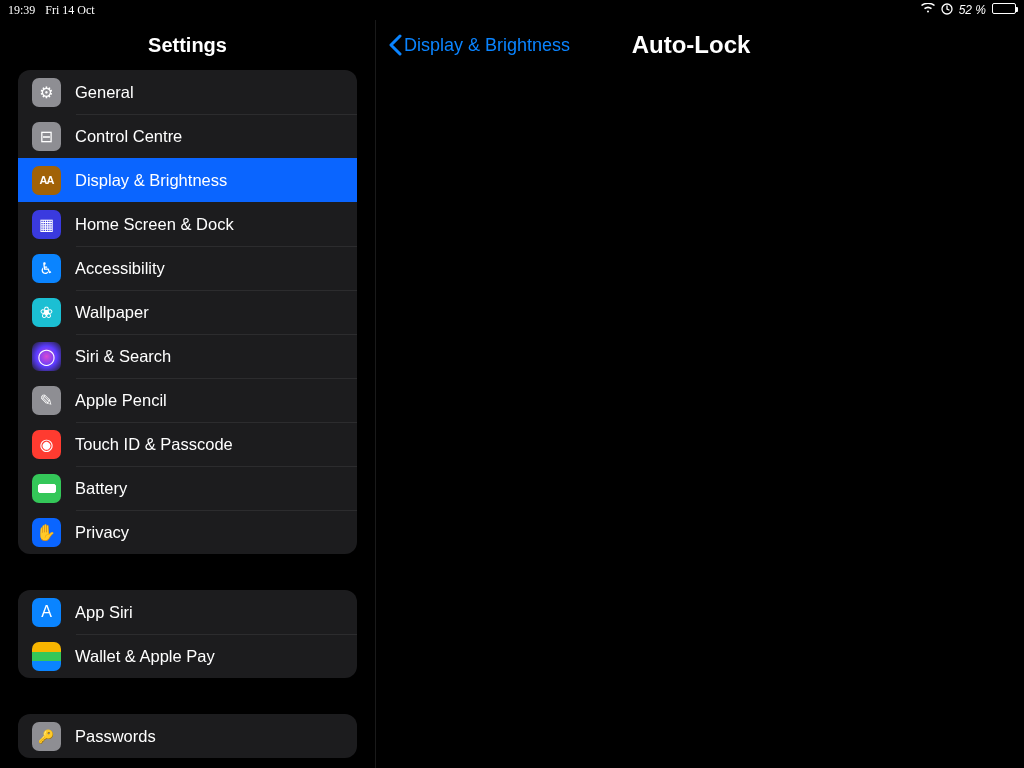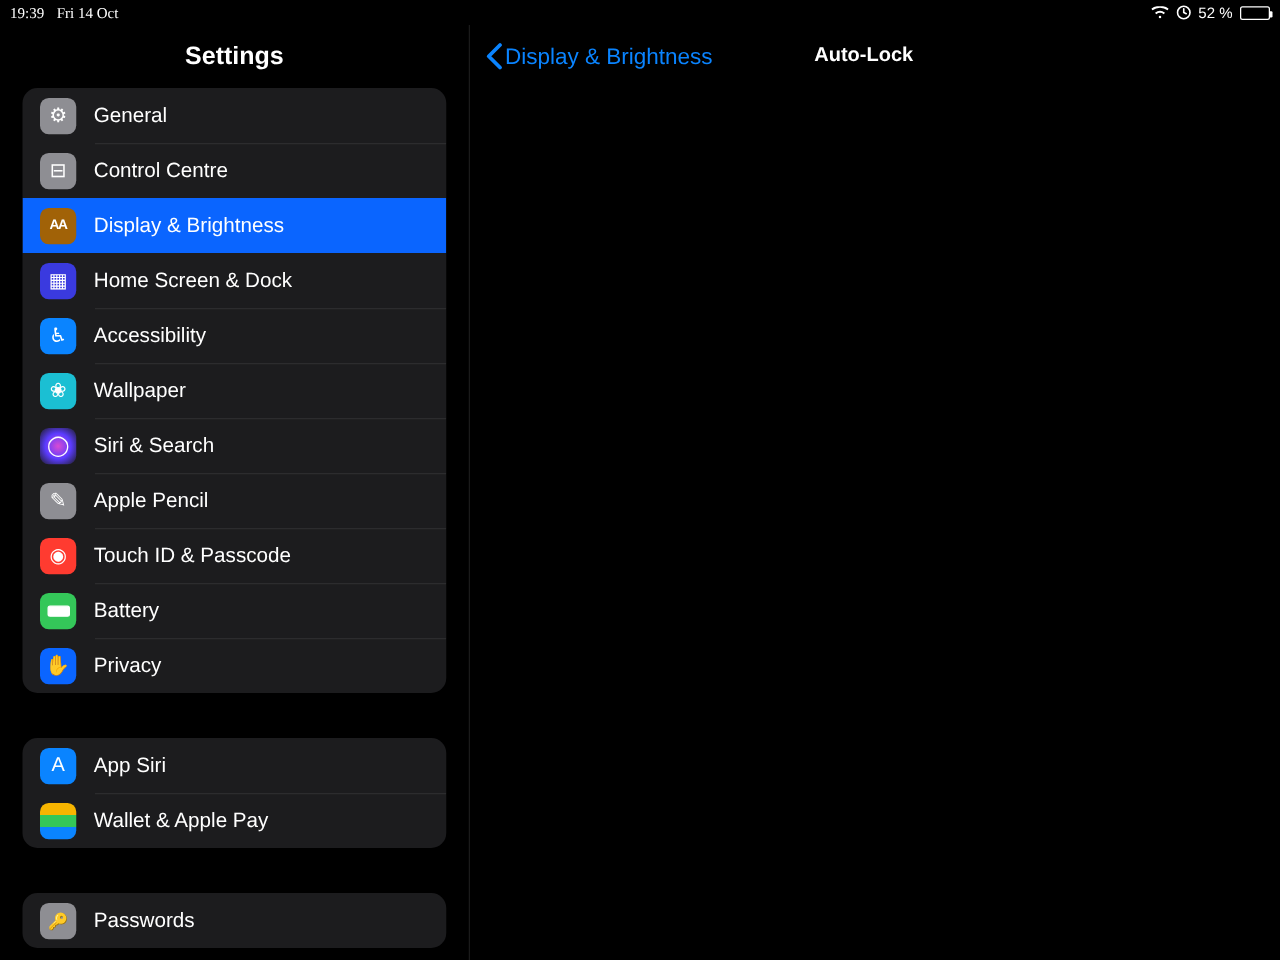--- a/index.html
+++ b/index.html
@@ -13,21 +13,21 @@
   .status-bar {
     height: 20px;
     display: flex;
     justify-content: space-between;
     align-items: center;
     padding: 0 8px;
     font-size: 12px;
     color: #fff;
   }
   .status-left { display:flex; gap:10px; align-items:center;font-family:Liberation Serif, serif; }
-  .status-right { display:flex; gap:6px; align-items:center; }
+  .status-right { display:flex; gap:6px; align-items:flex-start;font-style:italic; }
   .battery-shell {
     width: 24px; height: 11px;
     border: 1px solid #fff; border-radius: 2px;
     position: relative; display:inline-block;
   }
   .battery-shell::after {
     content:""; position:absolute; right:-3px; top:3px;
     width:2px; height:5px; background:#fff; border-radius:0 1px 1px 0;
   }
   .battery-fill { height:100%; background:#fff; border-radius:1px; }
@@ -94,21 +94,21 @@
   .back-btn {
     display:flex; align-items:center;
     color:#0a84ff;
     font-size:18px;
     cursor:pointer;
     gap:2px;
   }
   .detail-title {
     position:absolute; left:0; right:18px;
     text-align:center;
-    font-size:16px; font-weight:600;
+    font-size:24px; font-weight:600;
     pointer-events:none;
   }
   .detail-body { padding: 34px 20px; }
   .option-group {
     background:#1c1c1e;
     border-radius:12px;
     overflow:hidden;
   }
   .option-row {
     height:44px;

